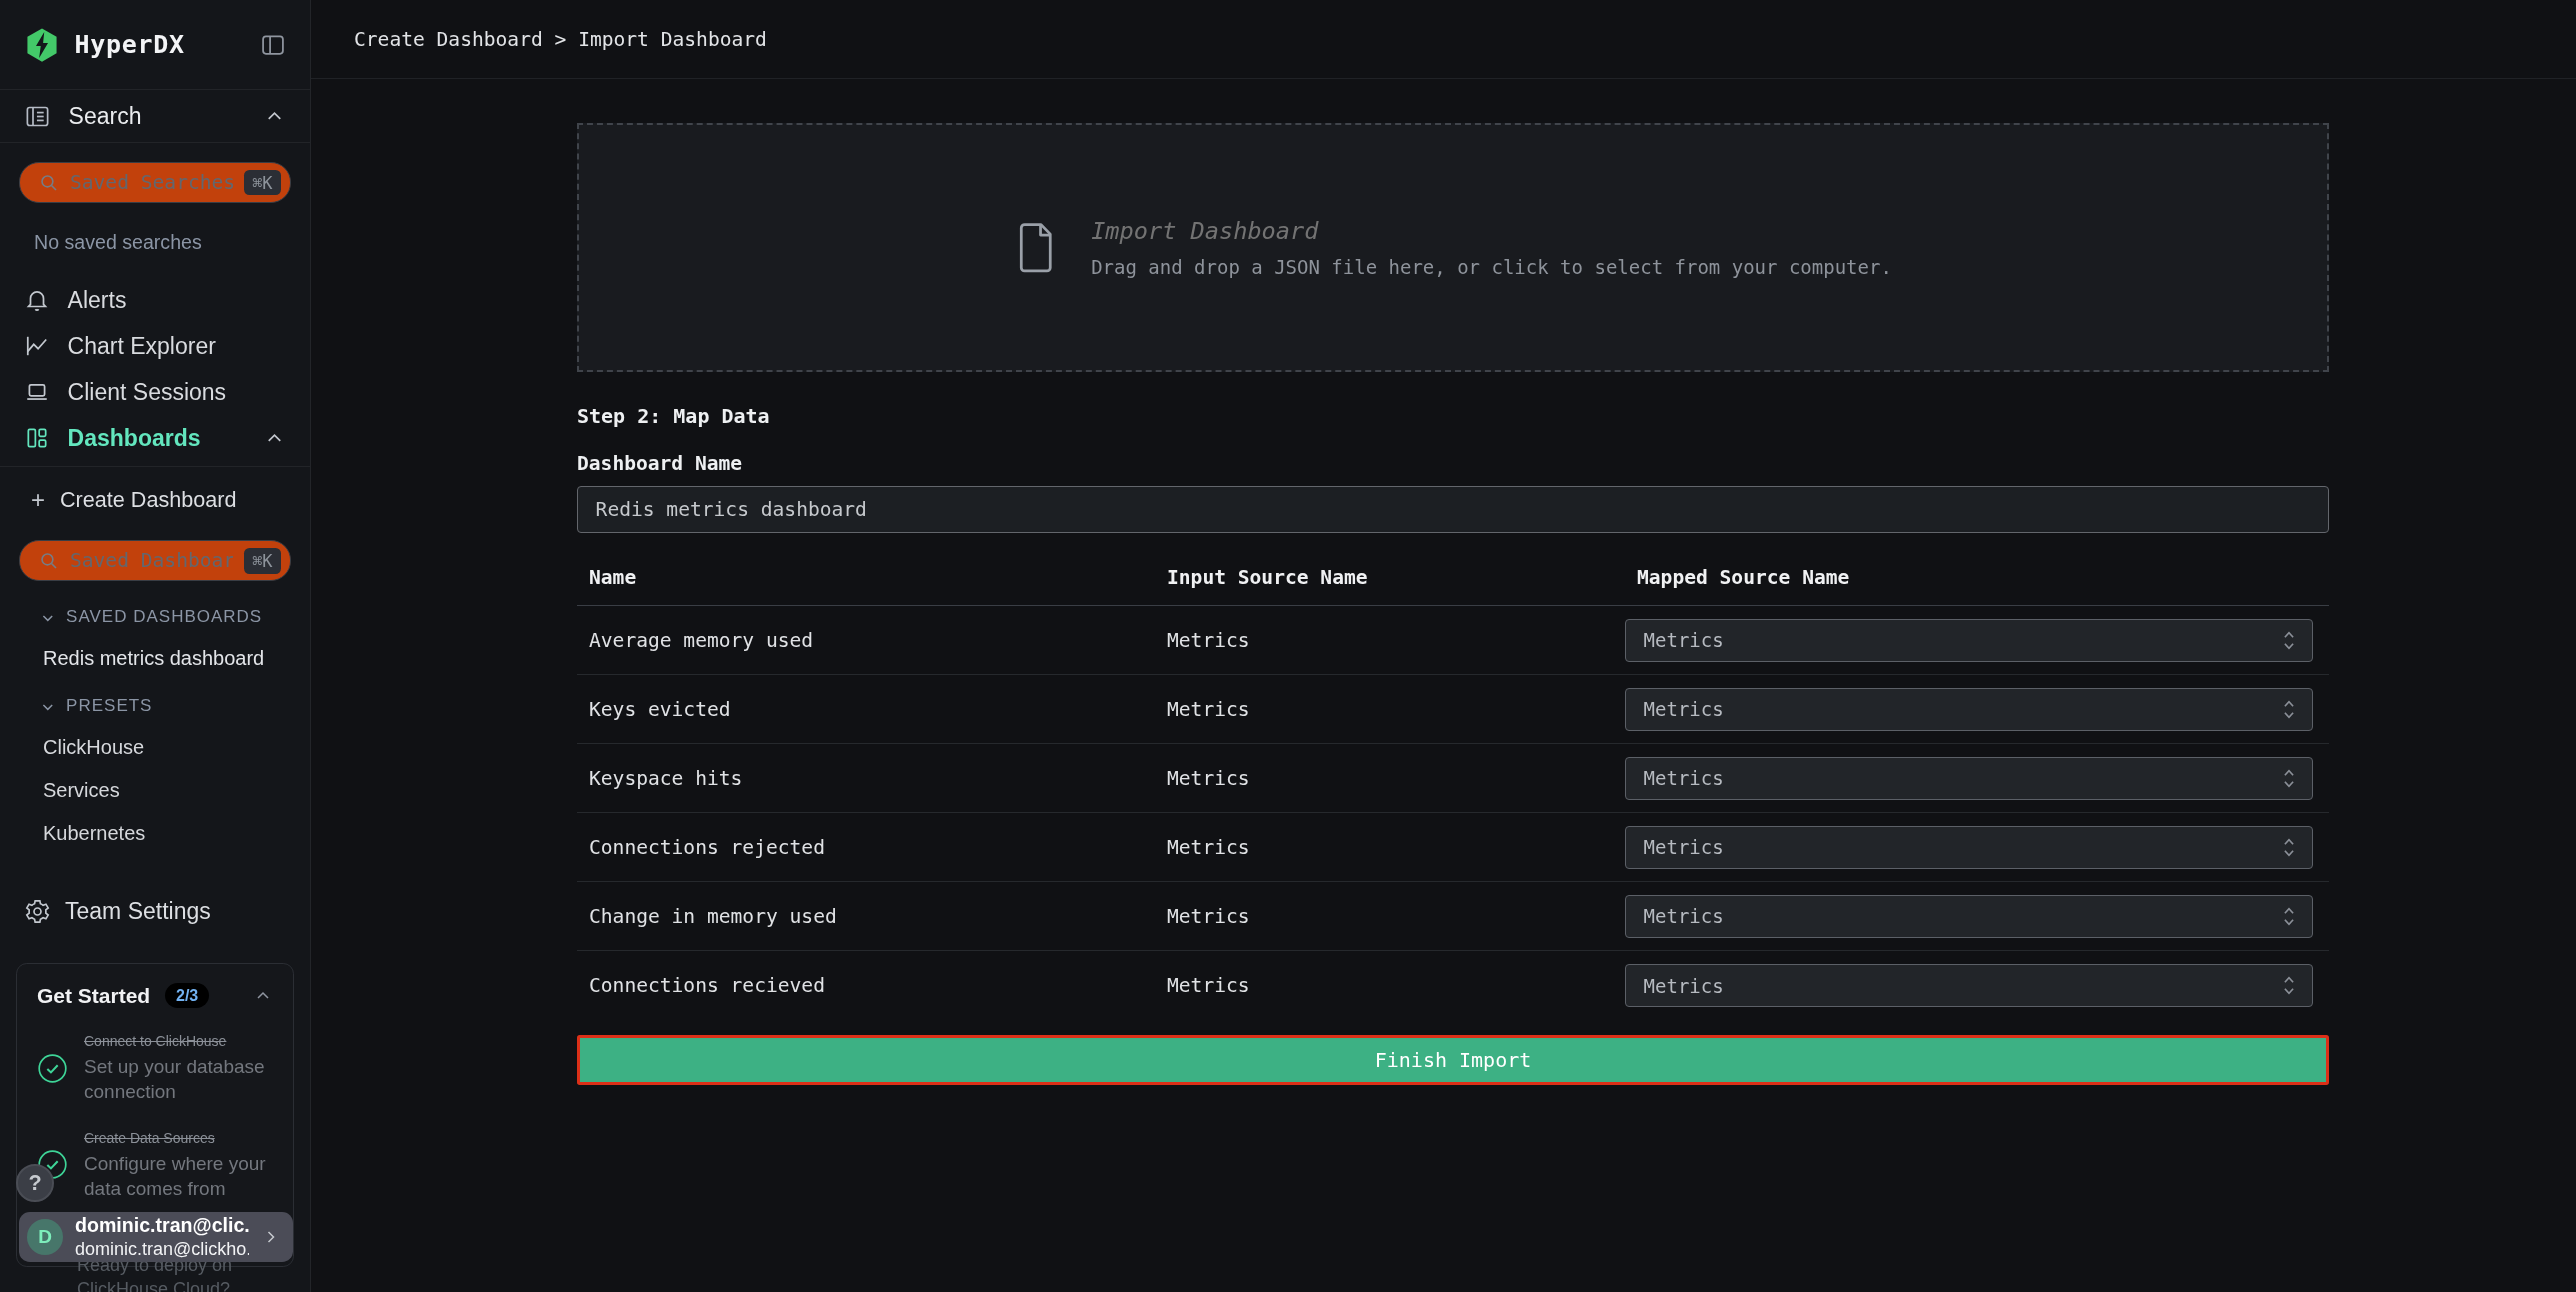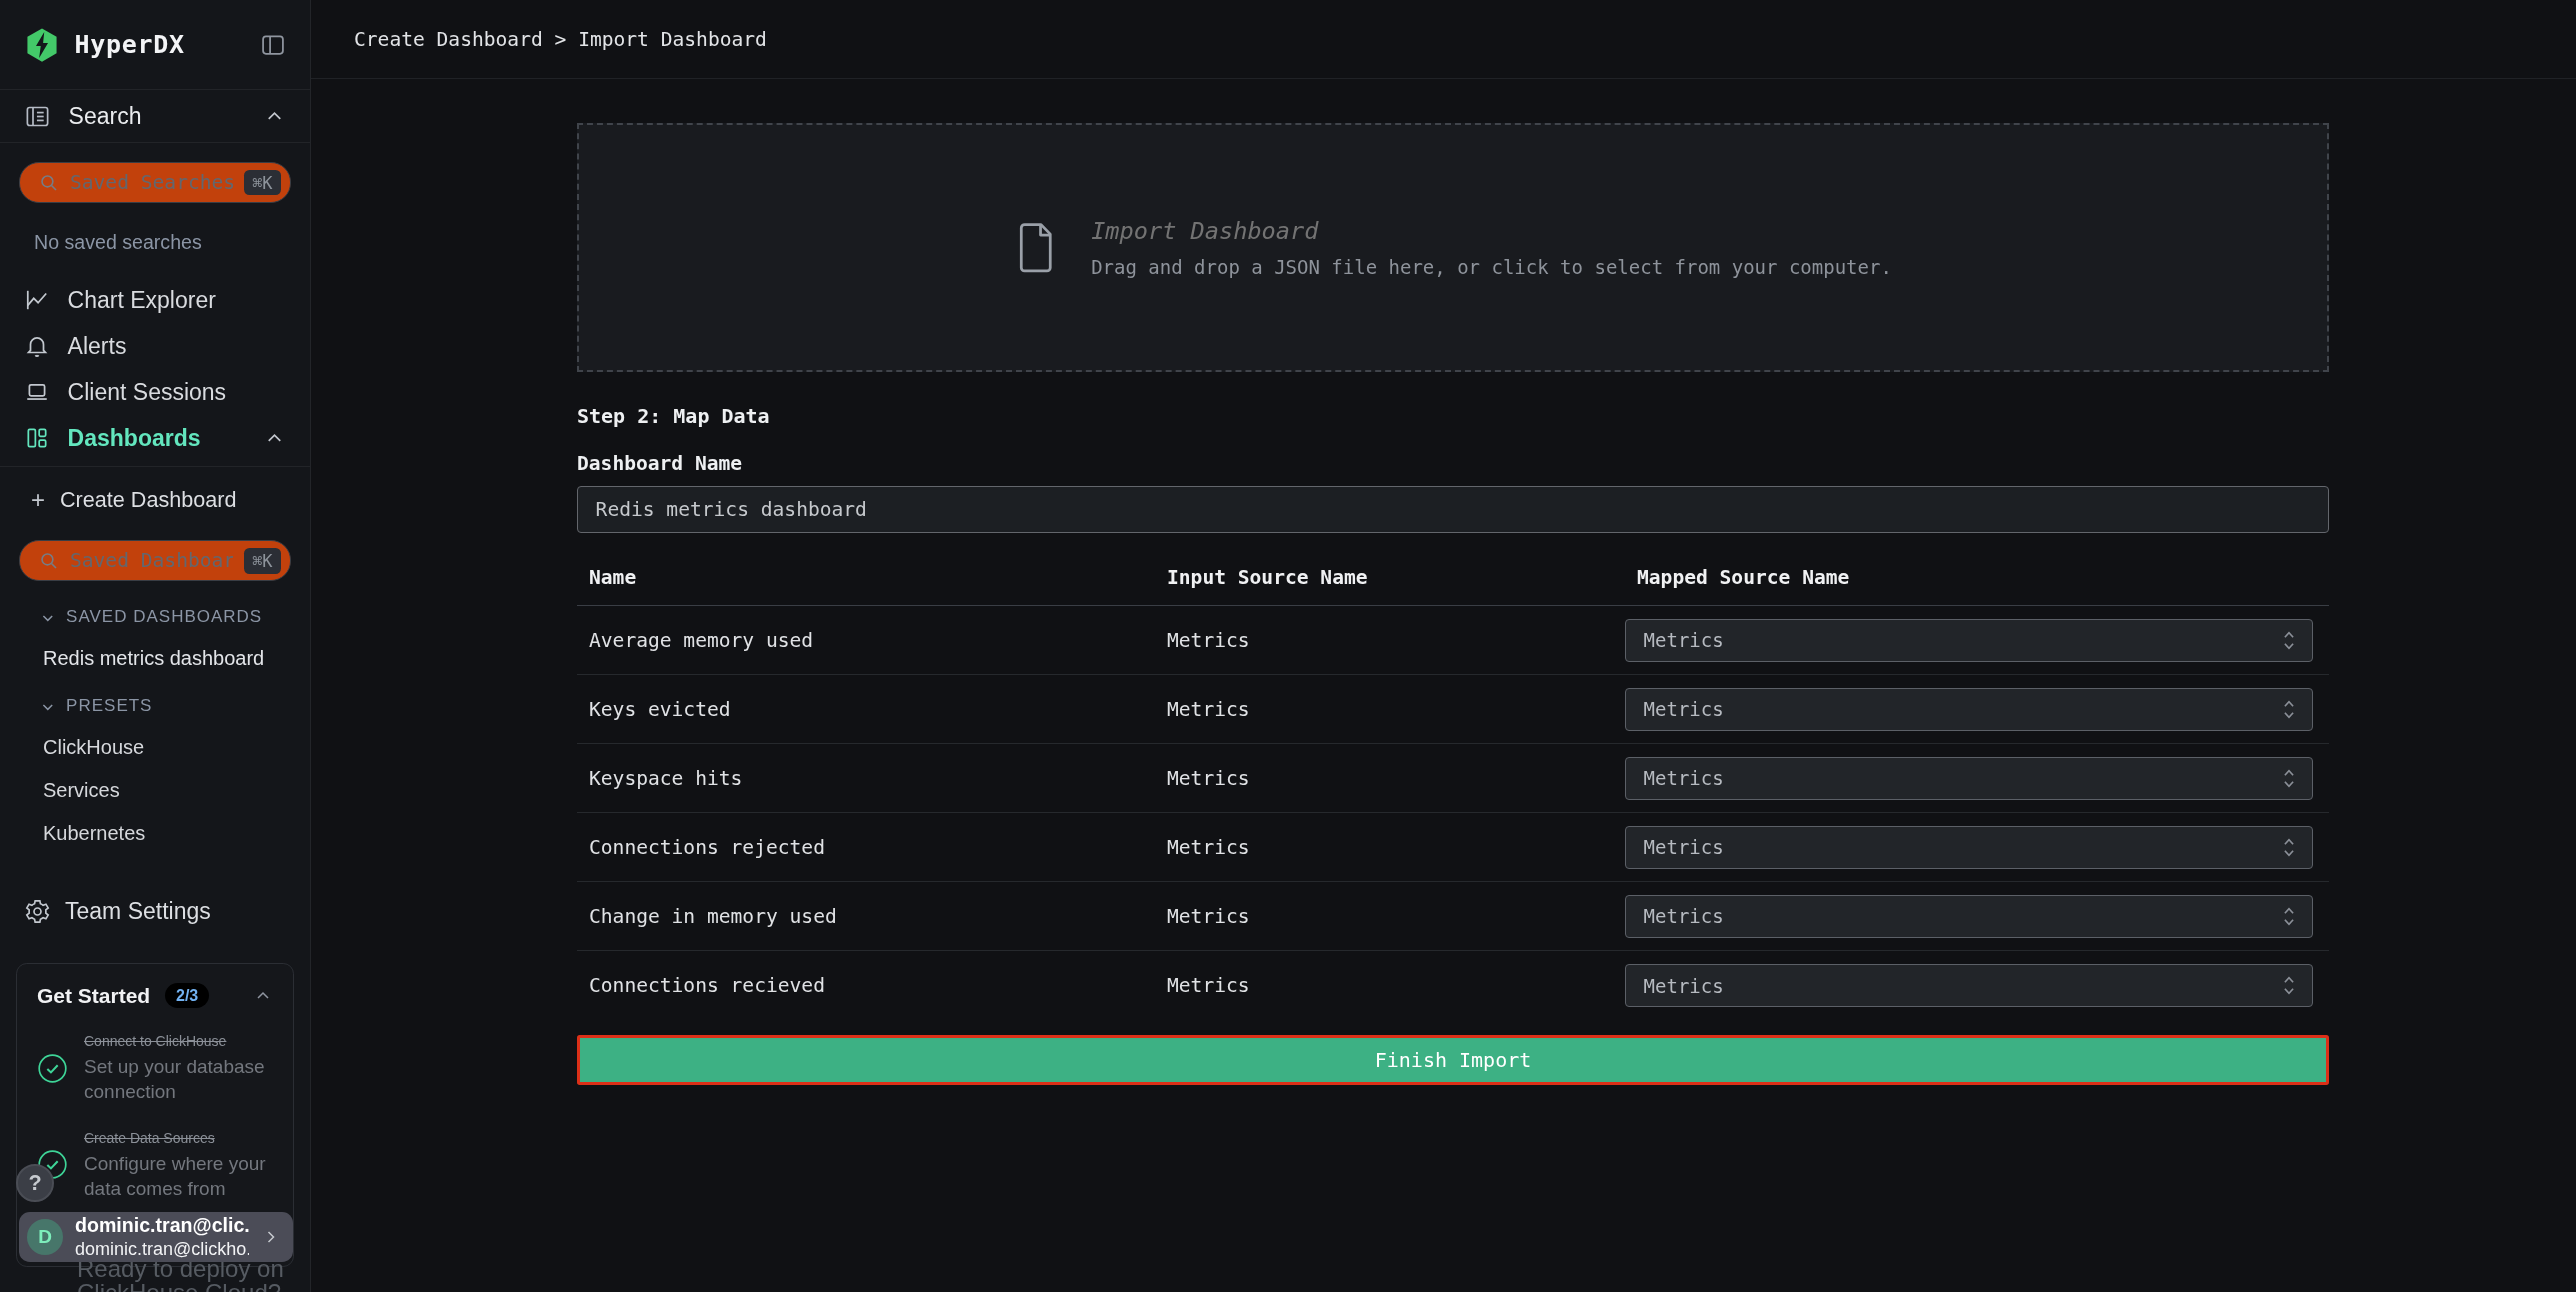--- a/index.html
+++ b/index.html
@@ -111,21 +111,21 @@
   .gs-step-title.done { color: #8b9098; font-weight: normal; text-decoration: line-through; }
   .gs-step-desc { margin-top: 4px; font-size: 19px; color: #73777e; line-height: 1.32; }
 
   .help-fab {
     position: absolute; left: 16px; top: 1164px; width: 38px; height: 38px;
     border-radius: 50%; background: #3b3e46; border: 2px solid #4a4d55;
     display: flex; align-items: center; justify-content: center;
     font-size: 21.6px; font-weight: bold; color: #c6cacf; z-index: 5; cursor: pointer;
   }
 
-  .promo { position: absolute; left: 77px; z-index: 1; color: #565b62; font-size: 24px; }
+  .promo { position: absolute; left: 77px; z-index: 1; color: #565b62; font-size: 18px; }
   .promo.l1 { top: 1255px; }
   .promo.l2 { top: 1279px; }
 
   .user-chip {
     position: absolute; left: 19px; right: 17px; top: 1212px; height: 50px; z-index: 6;
     background: #4b4c57; border-radius: 10.8px;
     display: flex; align-items: center; gap: 12px; padding: 0 12px 0 8px; cursor: pointer;
   }
   .avatar {
     width: 36px; height: 36px; border-radius: 50%; background: #47766a; flex: none;
@@ -241,31 +241,31 @@
       </svg>
       <input type="text" placeholder="Saved Searches" style="">
       <span class="kbd-chip">⌘K</span>
     </div>
 
     <div class="empty-note">No saved searches</div>
 
     <div class="nav-rows">
       <div class="nav-row">
         <svg class="nav-icon" viewBox="0 0 24 24" fill="none" stroke="currentColor" stroke-width="1.6">
+          <path d="M18 16v-5.5a6 6 0 1 0-12 0V16l-1.8 2h15.6z"></path>
+          <path d="M10.5 20.5a1.8 1.8 0 0 0 3 0"></path>
+        </svg>
+        <span class="nav-label">Alerts</span>
+      </div>
+      <div class="nav-row">
+        <svg class="nav-icon" viewBox="0 0 24 24" fill="none" stroke="currentColor" stroke-width="1.6">
           <path d="M3.5 3.5v17"></path>
           <polyline points="3.5,17 9,10.5 13,14.5 20.5,6"></polyline>
         </svg>
         <span class="nav-label">Chart Explorer</span>
-      </div>
-      <div class="nav-row">
-        <svg class="nav-icon" viewBox="0 0 24 24" fill="none" stroke="currentColor" stroke-width="1.6">
-          <path d="M18 16v-5.5a6 6 0 1 0-12 0V16l-1.8 2h15.6z"></path>
-          <path d="M10.5 20.5a1.8 1.8 0 0 0 3 0"></path>
-        </svg>
-        <span class="nav-label">Alerts</span>
       </div>
       <div class="nav-row">
         <svg class="nav-icon" viewBox="0 0 24 24" fill="none" stroke="currentColor" stroke-width="1.6">
           <rect x="5" y="5.5" width="14" height="10" rx="1.5"></rect>
           <path d="M3 18.5h18"></path>
         </svg>
         <span class="nav-label">Client Sessions</span>
       </div>
       <div class="nav-row active">
         <svg class="nav-icon" viewBox="0 0 24 24" fill="none" stroke="currentColor" stroke-width="1.6">

